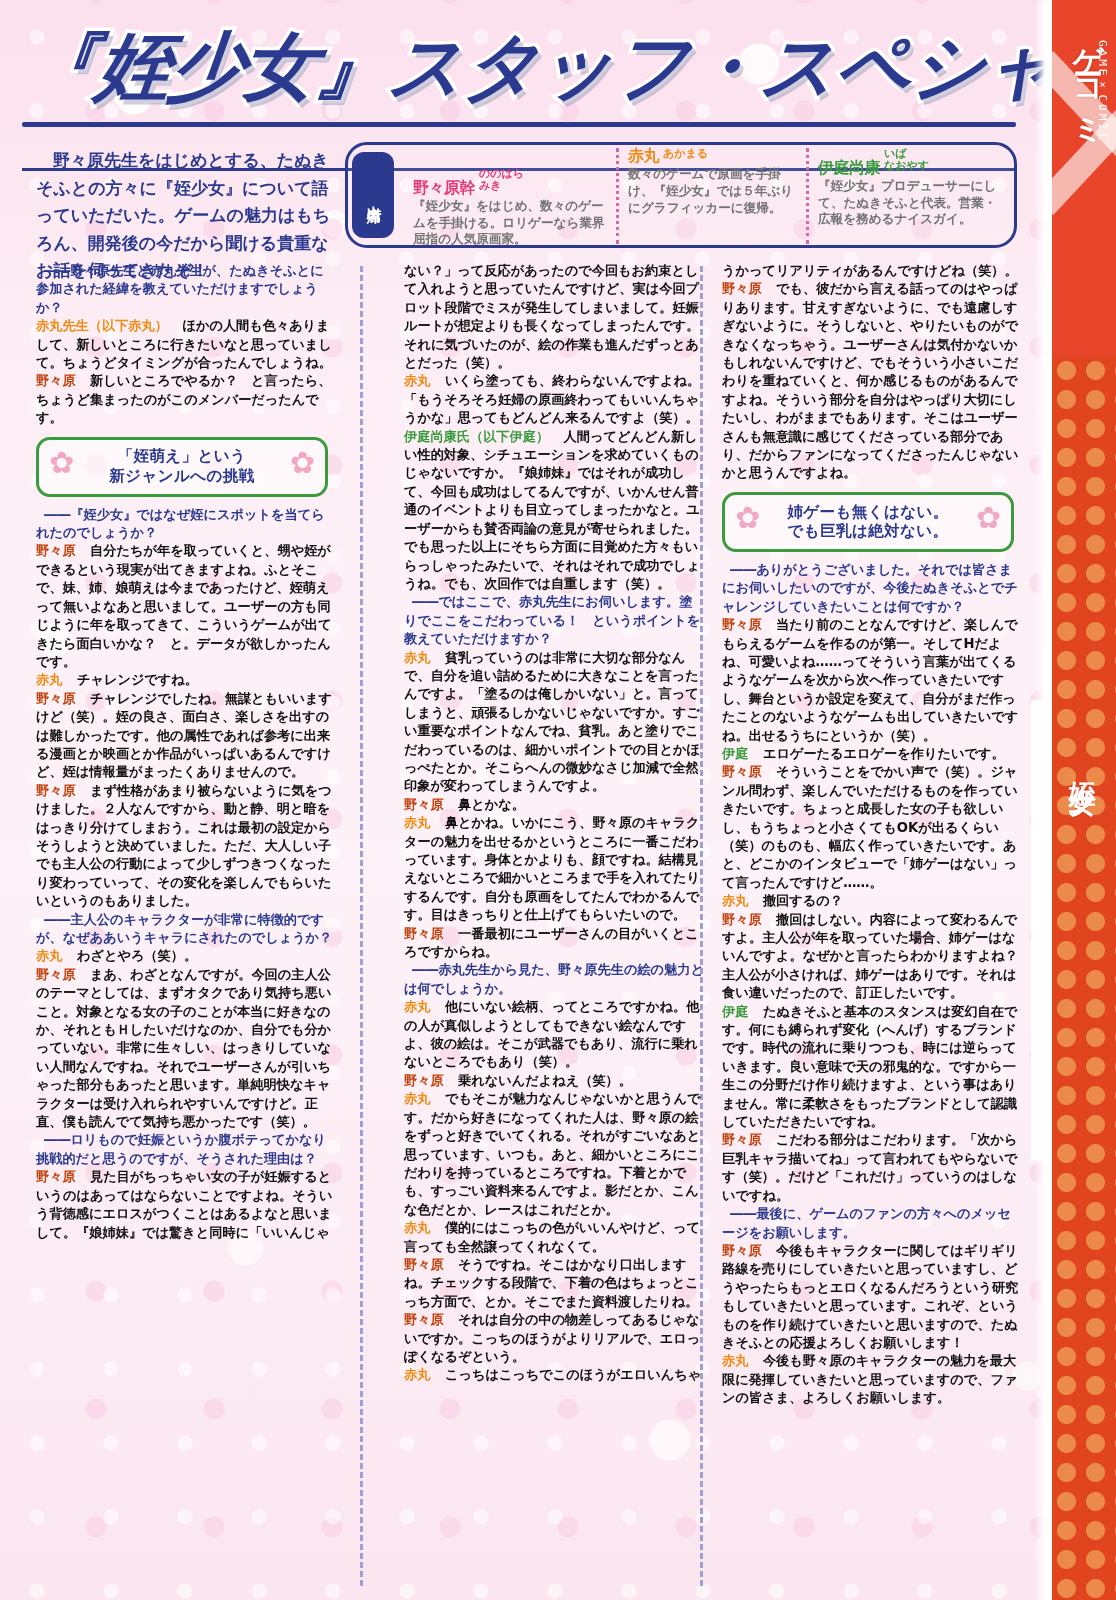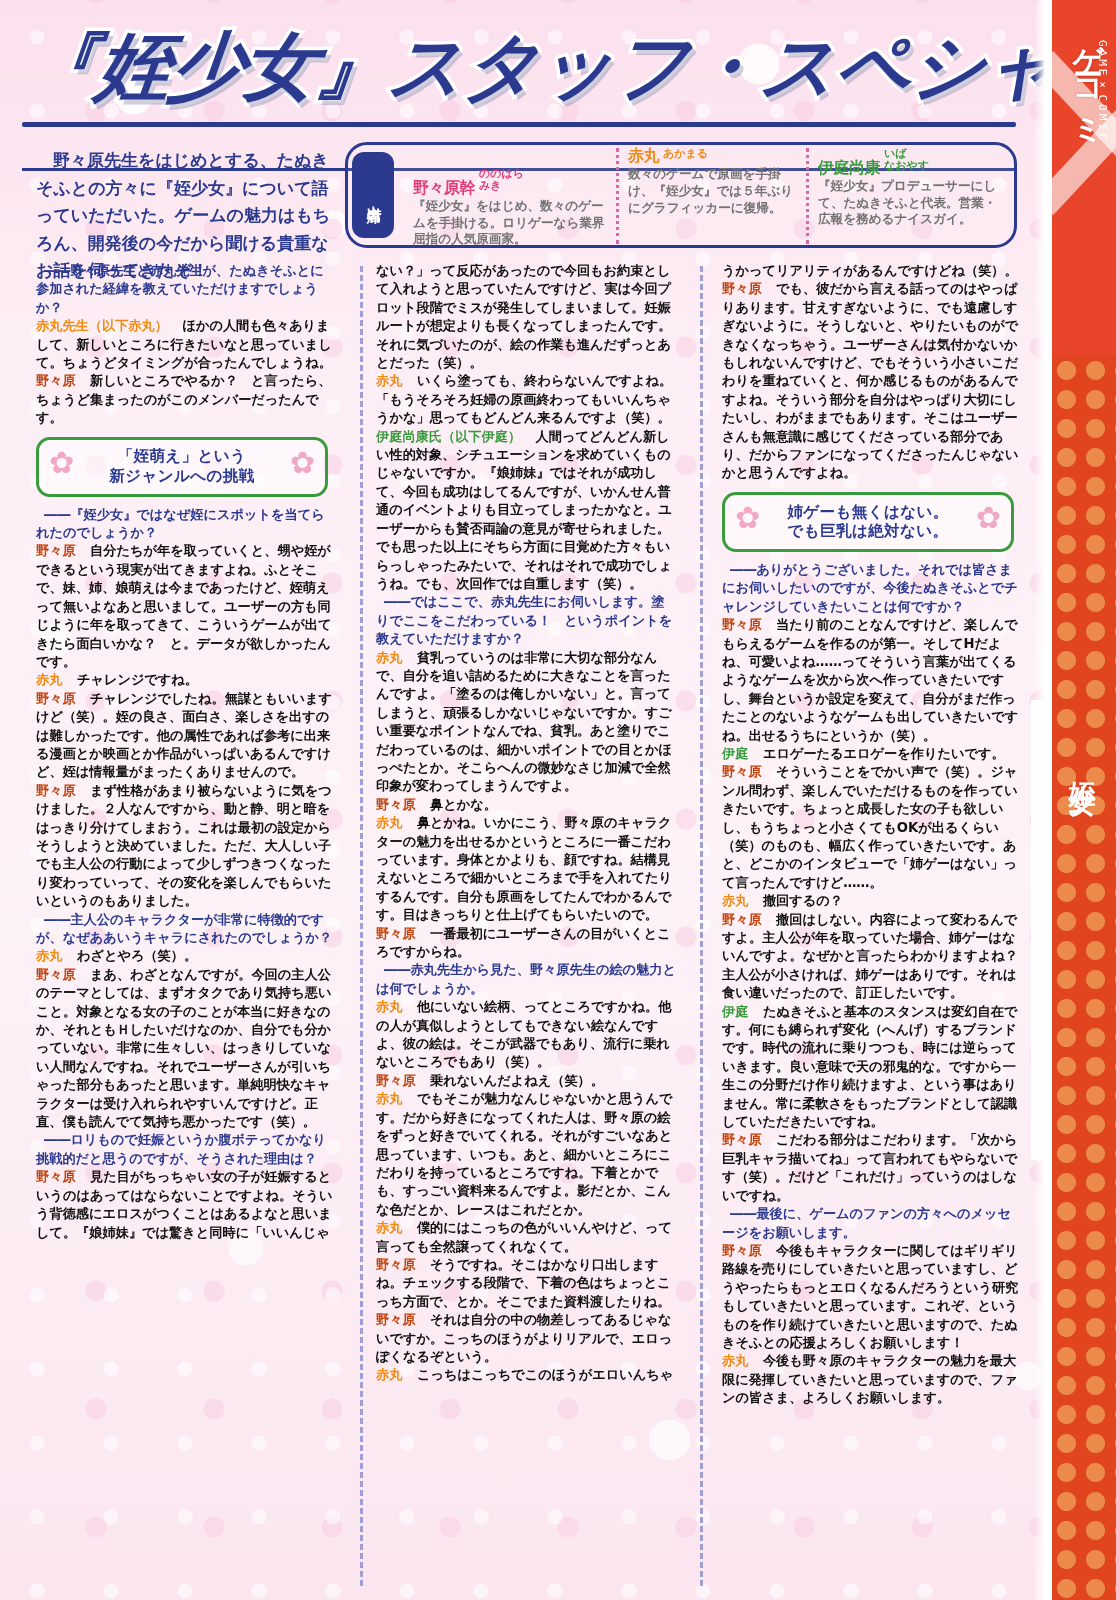--- a/index.html
+++ b/index.html
@@ -143,21 +143,21 @@
   .p-kana{font-size:11px;font-weight:bold;line-height:1.12;padding-bottom:4px;}
   .p-desc{font-size:12.6px;font-weight:bold;color:#737373;line-height:1.34;}
 
   
   .cols{position:absolute;left:0;top:262px;width:1020px;height:1330px;z-index:4;}
   .col{
     position:absolute;top:0;width:300px;height:1330px;
     font-size:13.2px;line-height:1.395;color:#111;font-weight:bold;
   }
   .col1{left:36px;}
-  .col2{left:376px;}
+  .col2{left:404px;}
   .col3{left:722px;}
   .coldiv{
     position:absolute;top:4px;width:0;height:1320px;
     border-left:3px dashed #9f9ed6;
   }
   .cd1{left:360px;} .cd2{left:700px;}
 
   p.t{margin:0 0 0 0;text-indent:0;}
   .q{color:#2b3a8f;font-weight:bold;margin-left:8px;}
   .spk-n{color:#c2410c;font-weight:bold;}

